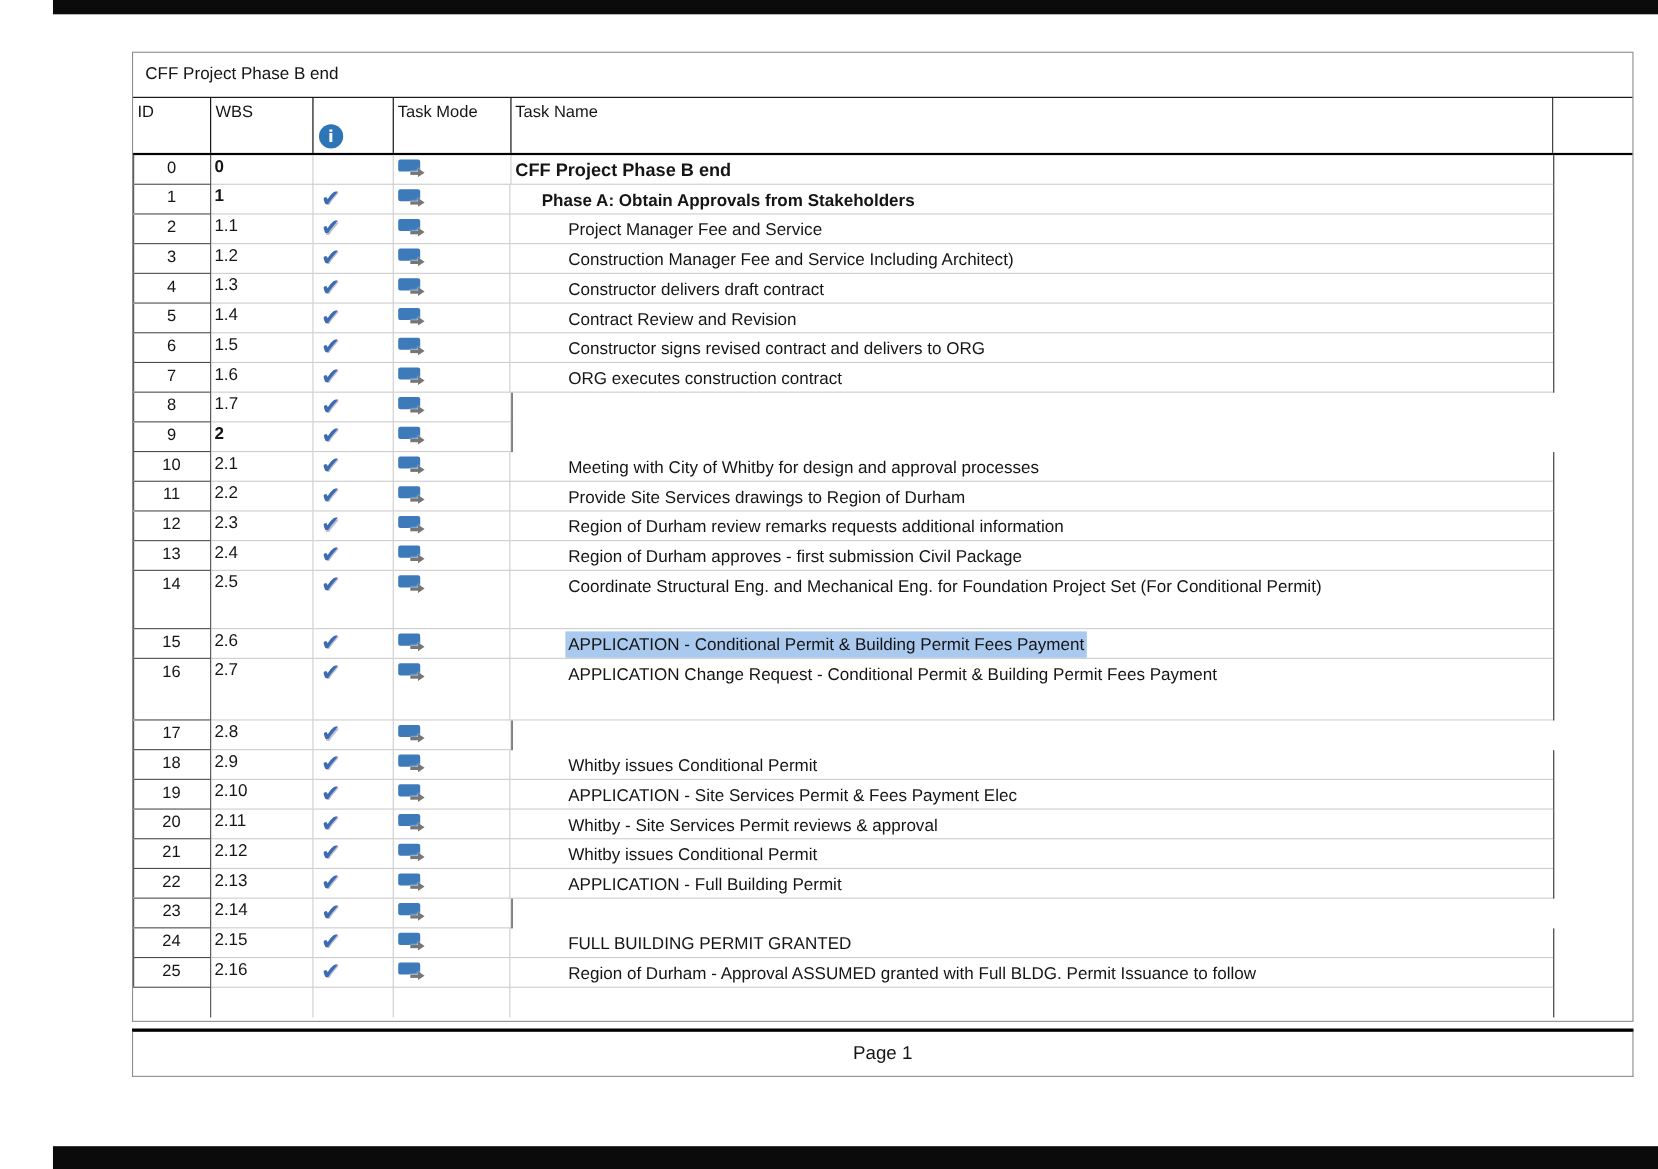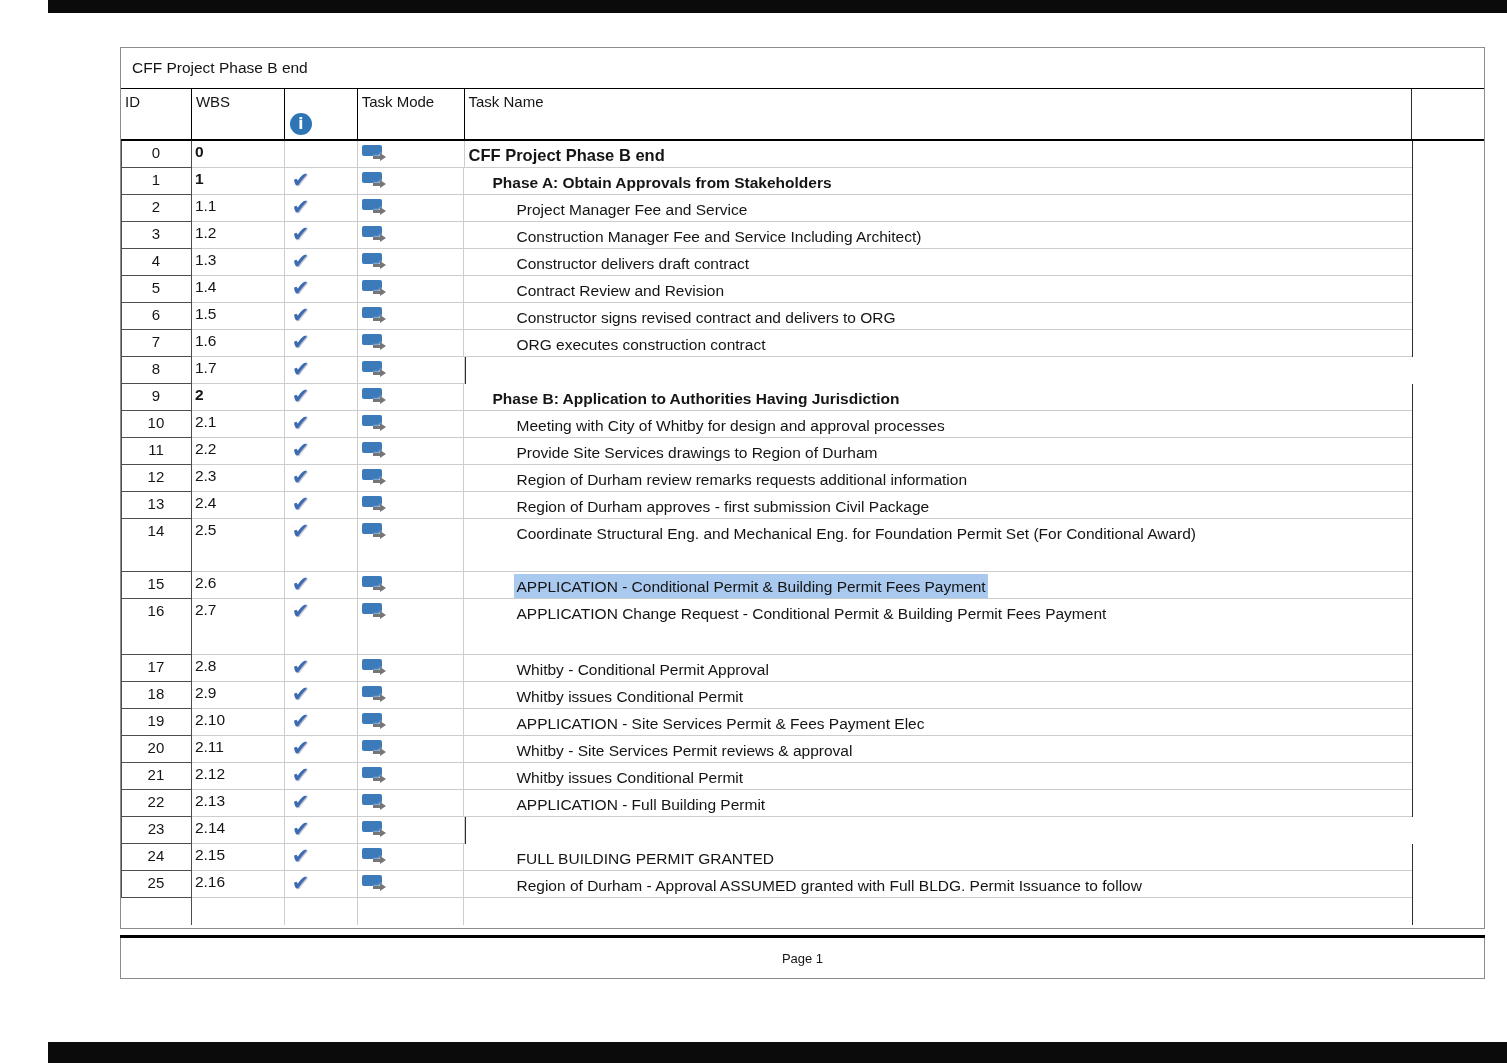--- a/index.html
+++ b/index.html
@@ -66,21 +66,21 @@
   .filler-row { display:flex; height:27px; }
   .filler-row div { border-right:1px solid #cdcdcd; }
   .filler-row .c-name { border-right:none; }
   .filler-row .c-fill { border-right:none; border-left:1px solid #2e2e2e; }
   .filler-row .c-id { border-right:1px solid #4d4d4d; }
 
   
   .page-break-line { position:absolute; left:72px; top:935px; width:1365px; height:3px; background:#000; }
   .footer-box { position:absolute; left:72px; top:938px; width:1365px; height:41px;
                 border-left:1px solid #8c8c8c; border-right:1px solid #8c8c8c; border-bottom:1px solid #8c8c8c;
-                display:flex; align-items:center; justify-content:center; font-size:13px; color:#151515; }
+                display:flex; align-items:center; justify-content:center; font-size:17px; color:#151515; }
 </style>
 </head>
 <body>
 
 <div id="stage">
   <div class="bar bar-top"></div>
   <div class="bar bar-bottom"></div>
   <div class="bar bar-right"></div>
 
   <div id="sheet">
@@ -293,23 +293,20 @@
     </div>
     <div class="cell cell-mode c-mode">
       <span class="tm-icon">
         <span class="tm-rect"></span>
         <span class="tm-arrow">
           <span class="tm-arrow-body"></span>
           <span class="tm-arrow-head"></span>
         </span>
       </span>
     </div>
-    <div class="cell cell-name c-name" style="padding-left: 26px;">
-      <span class="name-text">Phase B: Application to Authorities Having Jurisdiction</span>
-    </div>
     <div class="cell cell-fill c-fill"></div>
   </div>
         <div class="row done">
     <div class="cell cell-id c-id">10</div>
     <div class="cell cell-wbs c-wbs">2.1</div>
     <div class="cell cell-ind c-ind">
       <span class="check-icon">✔</span>
     </div>
     <div class="cell cell-mode c-mode">
       <span class="tm-icon">
@@ -394,21 +391,21 @@
     <div class="cell cell-mode c-mode">
       <span class="tm-icon">
         <span class="tm-rect"></span>
         <span class="tm-arrow">
           <span class="tm-arrow-body"></span>
           <span class="tm-arrow-head"></span>
         </span>
       </span>
     </div>
     <div class="cell cell-name c-name" style="padding-left: 50px;">
-      <span class="name-text">Coordinate Structural Eng. and Mechanical Eng. for Foundation Permit Set (For Conditional Award)</span>
+      <span class="name-text">Coordinate Structural Eng. and Mechanical Eng. for Foundation Project Set (For Conditional Permit)</span>
     </div>
     <div class="cell cell-fill c-fill"></div>
   </div>
         <div class="row done hl">
     <div class="cell cell-id c-id">15</div>
     <div class="cell cell-wbs c-wbs">2.6</div>
     <div class="cell cell-ind c-ind">
       <span class="check-icon">✔</span>
     </div>
     <div class="cell cell-mode c-mode">
@@ -452,23 +449,20 @@
       <span class="check-icon">✔</span>
     </div>
     <div class="cell cell-mode c-mode">
       <span class="tm-icon">
         <span class="tm-rect"></span>
         <span class="tm-arrow">
           <span class="tm-arrow-body"></span>
           <span class="tm-arrow-head"></span>
         </span>
       </span>
-    </div>
-    <div class="cell cell-name c-name" style="padding-left: 50px;">
-      <span class="name-text">Whitby - Conditional Permit Approval</span>
     </div>
     <div class="cell cell-fill c-fill"></div>
   </div>
         <div class="row done">
     <div class="cell cell-id c-id">18</div>
     <div class="cell cell-wbs c-wbs">2.9</div>
     <div class="cell cell-ind c-ind">
       <span class="check-icon">✔</span>
     </div>
     <div class="cell cell-mode c-mode">

